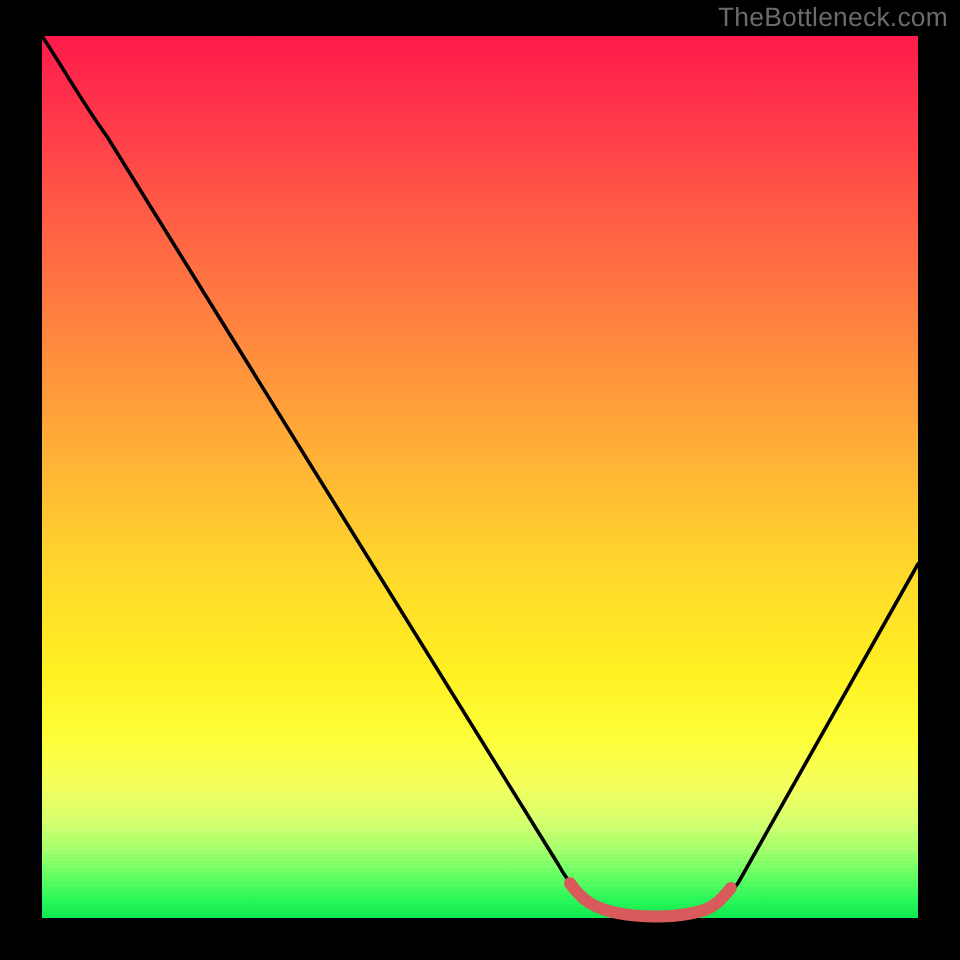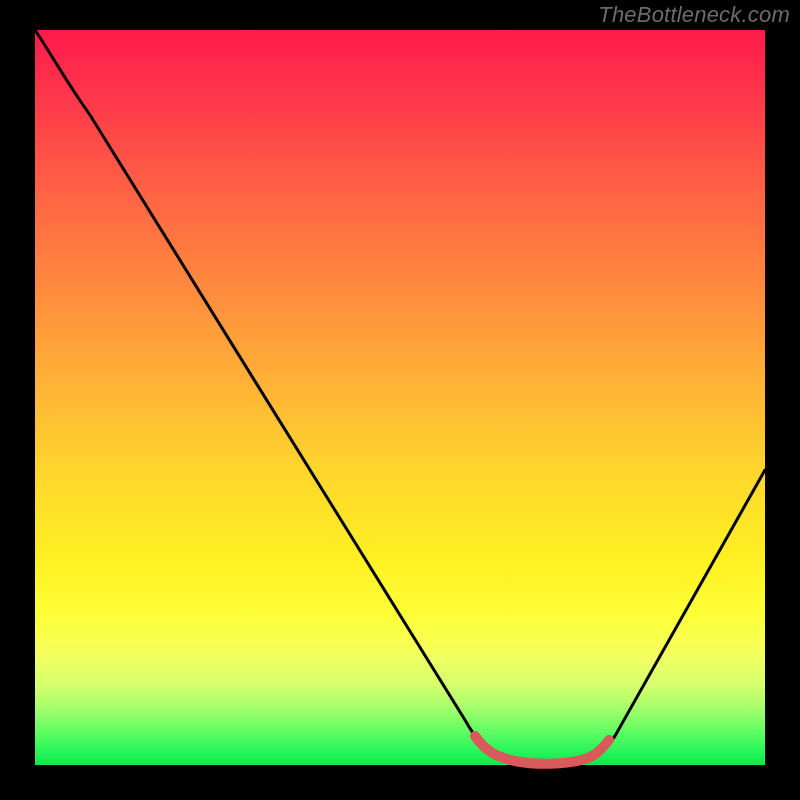--- a/index.html
+++ b/index.html
@@ -9,21 +9,20 @@
     height: 800px;
     background: #000;
     overflow: hidden;
     font-family: Arial, Helvetica, sans-serif;
   }
   .frame {
     position: relative;
     width: 800px;
     height: 800px;
     background: #000;
-    font-style: italic;
   }
   .watermark {
     position: absolute;
     top: 2px;
     right: 10px;
     color: #6b6b6b;
     font-size: 22px;
     font-weight: 500;
     letter-spacing: 0.2px;
     user-select: none;

